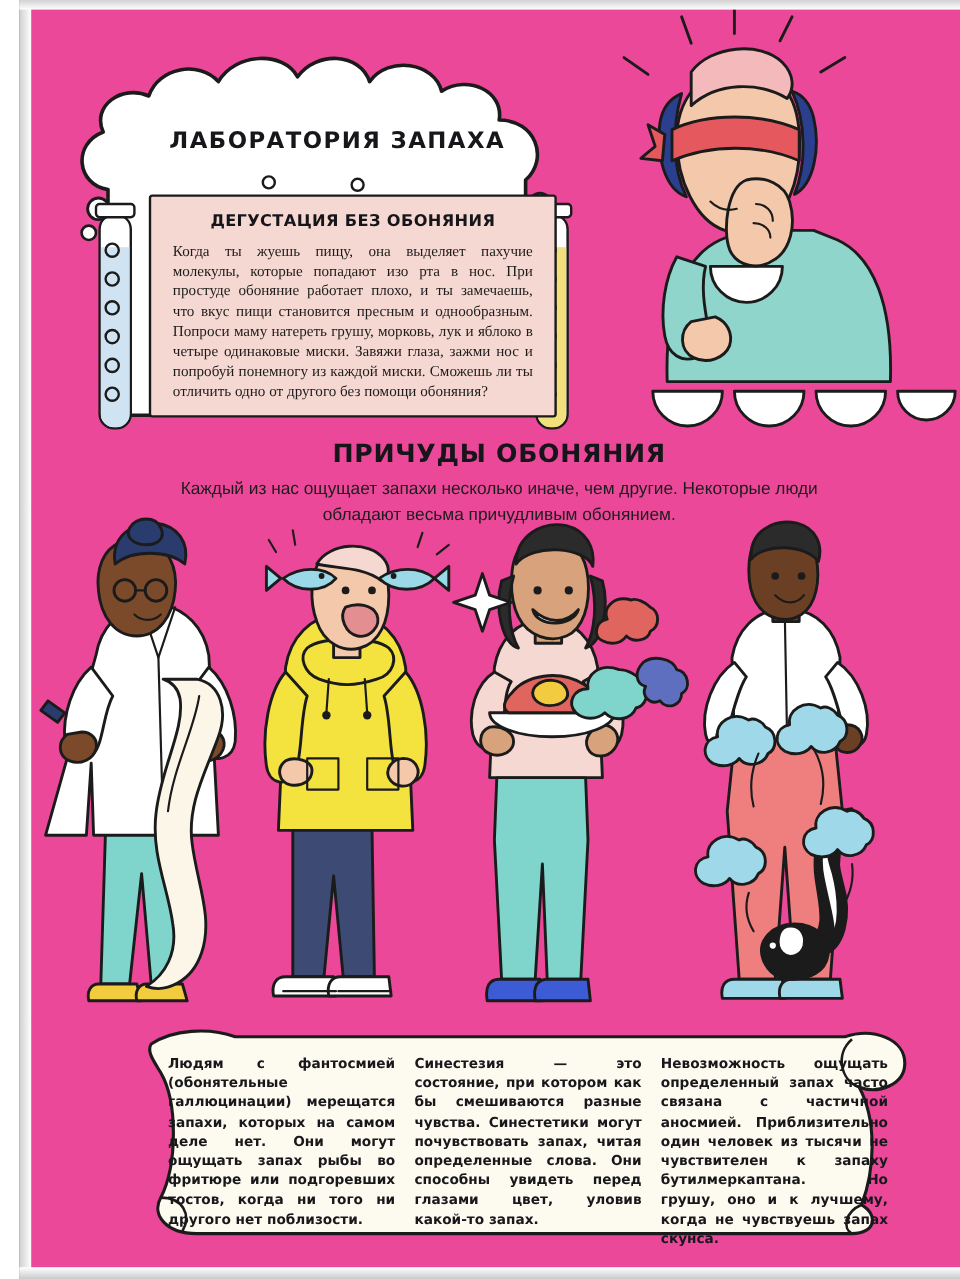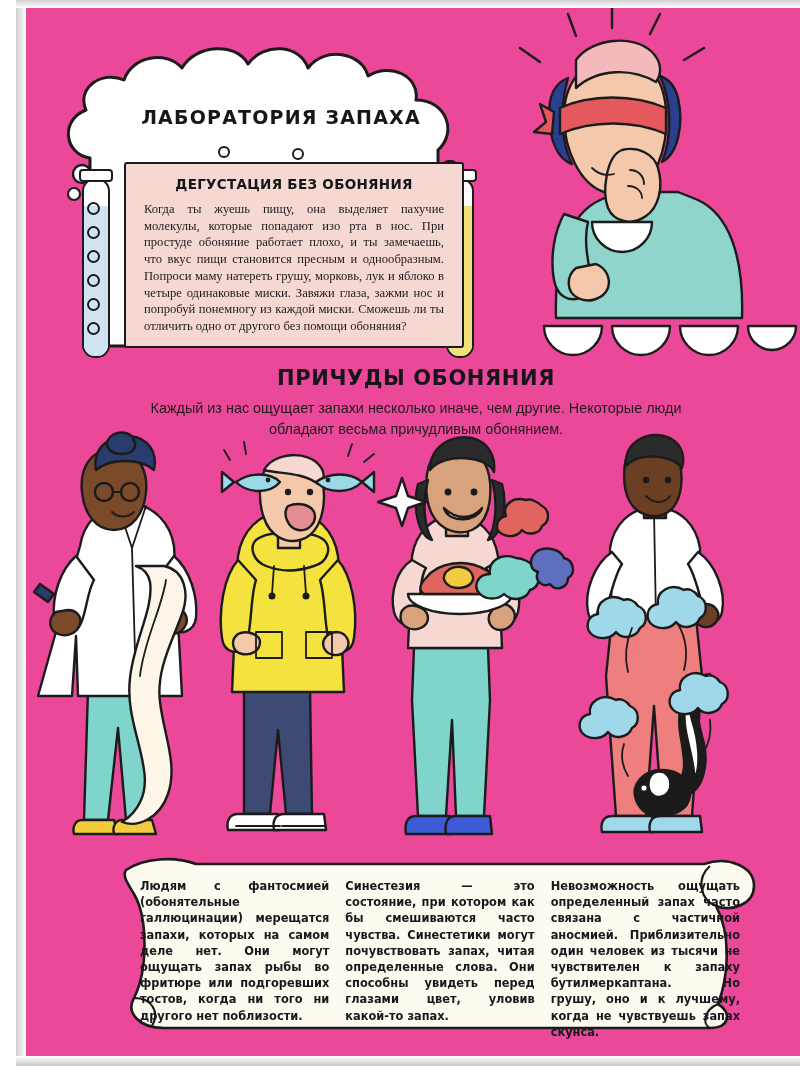--- a/index.html
+++ b/index.html
@@ -506,21 +506,21 @@
                L 60 176
                C 34 176, 22 160, 30 146
                C 44 118, 44 66, 30 42
                C 24 32, 18 24, 22 18 Z" fill="#fdfaf0" stroke="#1b1b1b" stroke-width="2.6" stroke-linejoin="round"></path>
       <path d="M612 54 C 596 48, 592 26, 606 14" fill="none" stroke="#1b1b1b" stroke-width="2.2"></path>
       <path d="M30 146 C 48 146, 56 160, 48 174" fill="none" stroke="#1b1b1b" stroke-width="2.2"></path>
       <path d="M614 152 C 600 158, 598 172, 606 176" fill="none" stroke="#1b1b1b" stroke-width="2.2"></path>
     </svg>
     <div class="scroll-cols">
       <div class="scroll-col">Людям с фантосмией (обонятельные галлюцинации) мерещатся запахи, которых на самом деле нет. Они могут ощущать запах рыбы во фритюре или подгоревших тостов, когда ни того ни другого нет поблизости.</div>
-      <div class="scroll-col">Синестезия — это состояние, при котором как бы смешиваются часто чувства. Синестетики могут почувствовать запах, читая определенные слова. Они способны увидеть перед глазами цвет, уловив какой-то запах.</div>
+      <div class="scroll-col">Синестезия — это состояние, при котором как бы смешиваются разные чувства. Синестетики могут почувствовать запах, читая определенные слова. Они способны увидеть перед глазами цвет, уловив какой-то запах.</div>
       <div class="scroll-col">Невозможность ощущать определенный запах часто связана с частичной аносмией. Приблизительно один человек из тысячи не чувствителен к запаху бутилмеркаптана. Но грушу, оно и к лучшему, когда не чувствуешь запах скунса.</div>
     </div>
   </div>
 
   <div class="page-edge-left"></div>
   <div class="page-edge-right"></div>
   <div class="page-edge-top"></div>
   <div class="page-edge-bottom"></div>
 </div>
 

